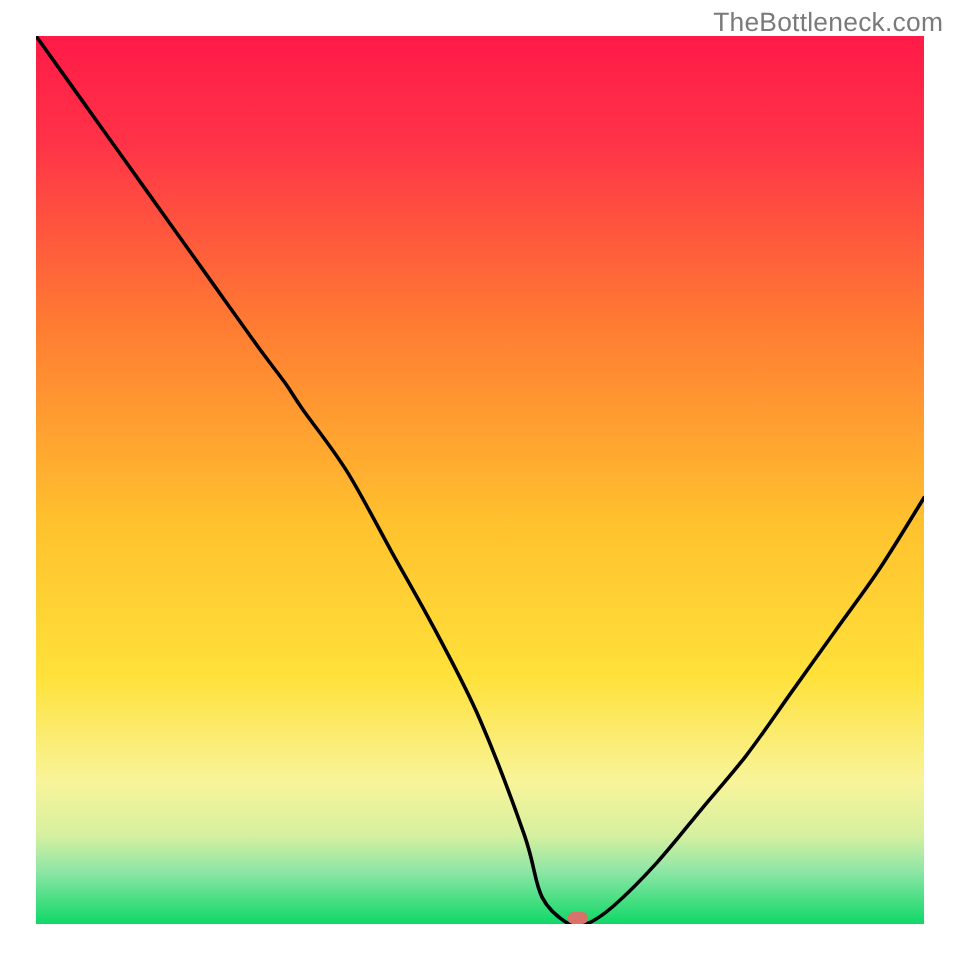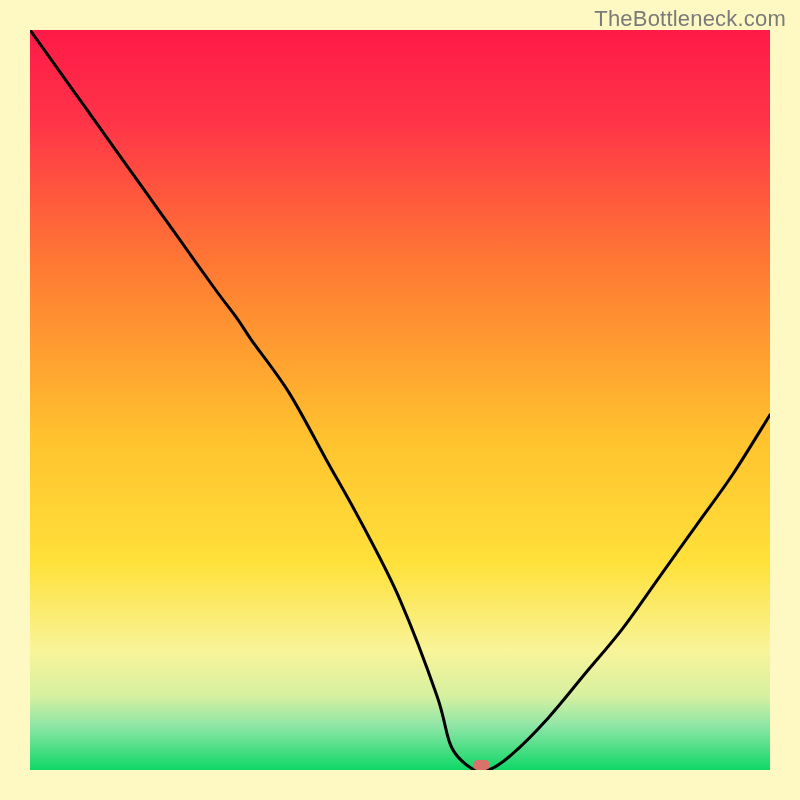--- a/index.html
+++ b/index.html
@@ -8,21 +8,21 @@
     width: 800px;
     height: 800px;
     background: #000;
     font-family: Arial, Helvetica, sans-serif;
     overflow: hidden;
   }
   .stage {
     position: relative;
     width: 800px;
     height: 800px;
-    background: #fef9c3;
+    background: #ffffff;
   }
   .plot {
     position: absolute;
     left: 30px;
     top: 30px;
     width: 740px;
     height: 740px;
     overflow: hidden;
   }
   .gradient {

